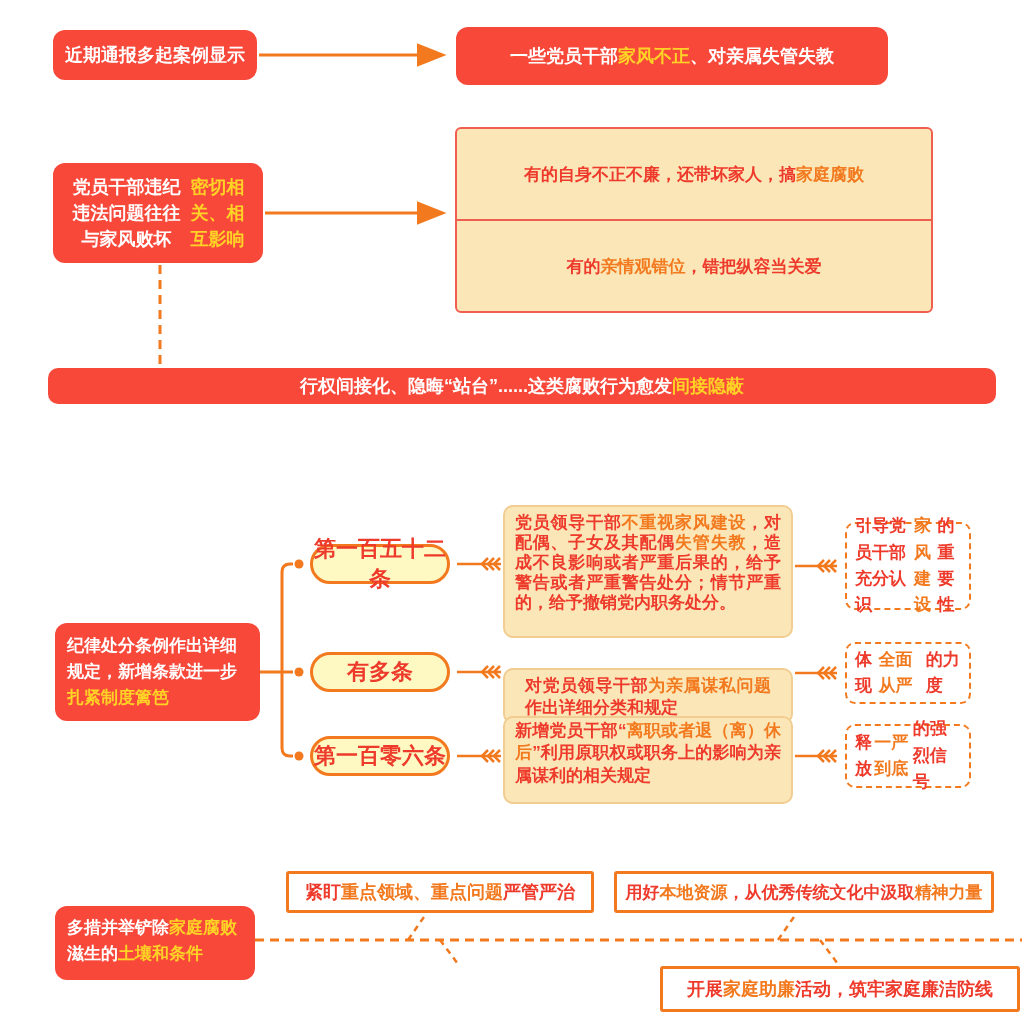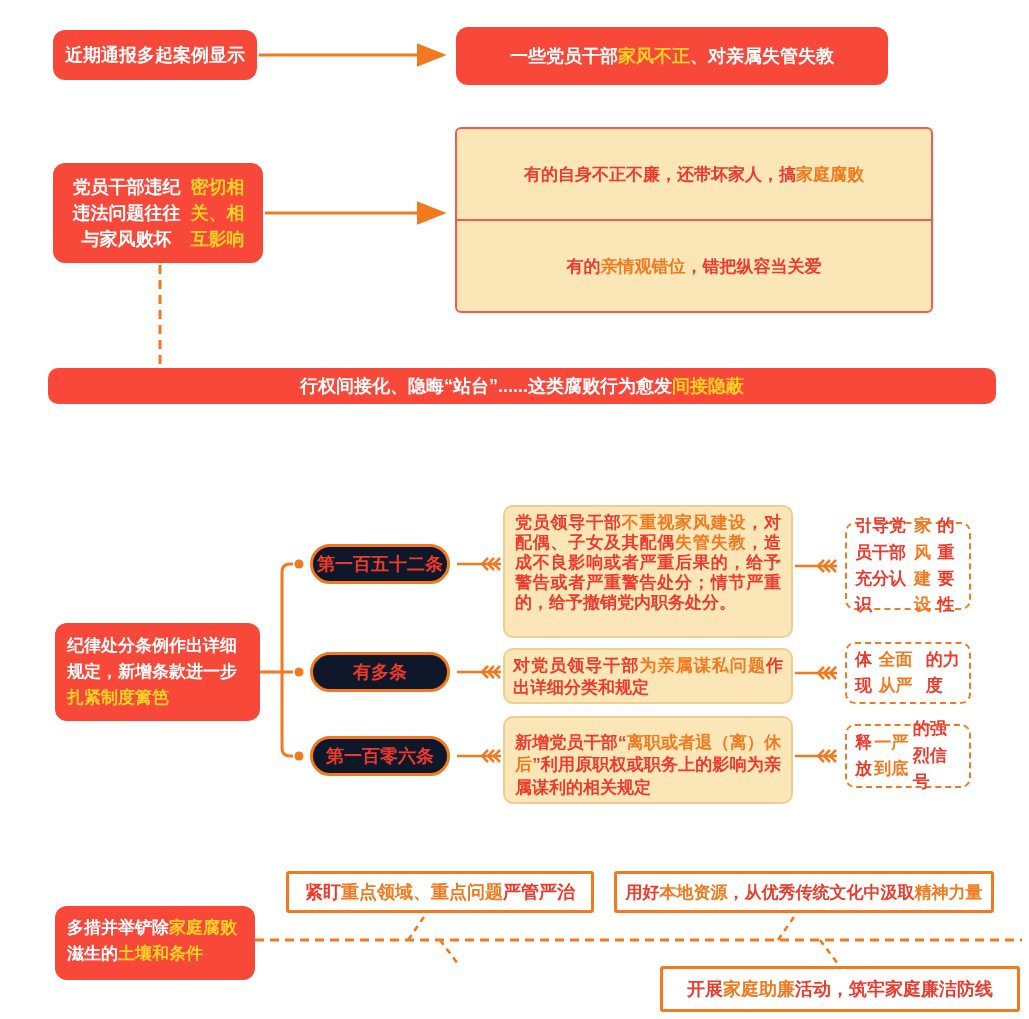--- a/index.html
+++ b/index.html
@@ -9,22 +9,22 @@
   html,body{margin:0;padding:0;background:#fff;}
   .canvas{
     position:relative;width:1029px;height:1019px;background:#fff;overflow:hidden;
     font-family:"Liberation Sans","DejaVu Sans",sans-serif;font-weight:bold;
   }
   .abs{position:absolute;box-sizing:border-box;}
   .flexc{display:flex;align-items:center;justify-content:center;text-align:center;}
   .red-box{background:var(--red);color:#fff;border-radius:12px;line-height:1.45;}
   .seg-yellow{color:var(--yellow);}
   .seg-orange{color:var(--orange);}
-  .pill{background:#0f172a;border:3px solid var(--orange);border-radius:20px;
-        color:var(--red-text);font-size:18px;}
+  .pill{background:#fef9c3;border:3px solid var(--orange);border-radius:20px;
+        color:var(--red-text);font-size:22px;}
   .cream{background:var(--cream);border:2px solid var(--cream-border);border-radius:10px;
          color:var(--red-text);text-align:justify;}
   .dashedbox{background:#fff;border:2.5px dashed var(--orange);border-radius:10px;
          color:var(--red-text);line-height:1.55;display:flex;align-items:center;text-align:left;}
   .factor-table{background:var(--cream);border:2px solid var(--table-border);border-radius:6px;
          display:flex;flex-direction:column;}
   .factor-row{flex:1;display:flex;align-items:center;justify-content:center;text-align:center;
          color:var(--red-text);font-size:17px;}
   .factor-row + .factor-row{border-top:2px solid var(--table-border);}
   .measure-item{background:#fff;border:3px solid var(--orange);border-radius:3px;
@@ -114,22 +114,22 @@
       <span>第一百五十二条</span>
     </div>
   <div class="abs flexc pill" style="left:310px;top:652px;width:140px;height:40px;">
       <span>有多条</span>
     </div>
   <div class="abs flexc pill" style="left:310px;top:736px;width:140px;height:40px;">
       <span>第一百零六条</span>
     </div>
 
   <div class="abs cream" style="left:503px;top:505px;width:290px;height:133px;font-size:17px;line-height:1.18;padding:6px 10px;"><span>党员领导干部</span><span class="seg-orange">不重视家风建设</span><span>，对配偶、子女及其配偶</span><span class="seg-orange">失管失教</span><span>，造成不良影响或者严重后果的，给予警告或者严重警告处分；情节严重的，给予撤销党内职务处分。</span></div>
-  <div class="abs cream" style="left:503px;top:648px;width:290px;height:56px;font-size:17px;line-height:1.3;padding:5px 8px;"><span>对党员领导干部</span><span class="seg-orange">为亲属谋私问题</span><span>作出详细分类和规定</span></div>
-  <div class="abs cream" style="left:503px;top:716px;width:290px;height:88px;font-size:17px;line-height:1.32;padding:14px 10px;"><span>新增党员干部“</span><span class="seg-orange">离职或者退（离）休后</span><span>”利用原职权或职务上的影响为亲属谋利的相关规定</span></div>
+  <div class="abs cream" style="left:503px;top:668px;width:290px;height:56px;font-size:17px;line-height:1.3;padding:5px 20px;"><span>对党员领导干部</span><span class="seg-orange">为亲属谋私问题</span><span>作出详细分类和规定</span></div>
+  <div class="abs cream" style="left:503px;top:716px;width:290px;height:88px;font-size:17px;line-height:1.32;padding:2px 10px;"><span>新增党员干部“</span><span class="seg-orange">离职或者退（离）休后</span><span>”利用原职权或职务上的影响为亲属谋利的相关规定</span></div>
 
   <div class="abs dashedbox" style="left:845px;top:522px;width:126px;height:88px;font-size:17px;padding:4px 8px;">
       <span>引导党员干部充分认识</span>
       <span class="seg-orange">家风建设</span>
       <span>的重要性</span>
     </div>
   <div class="abs dashedbox" style="left:845px;top:642px;width:126px;height:62px;font-size:17px;padding:4px 8px;">
       <span>体现</span>
       <span class="seg-orange">全面从严</span>
       <span>的力度</span>

